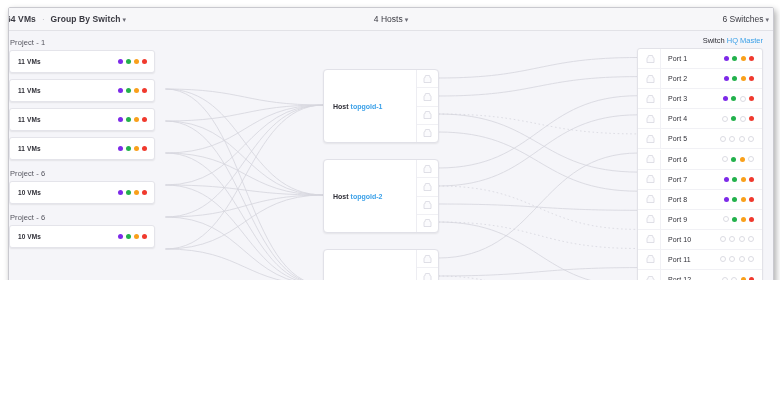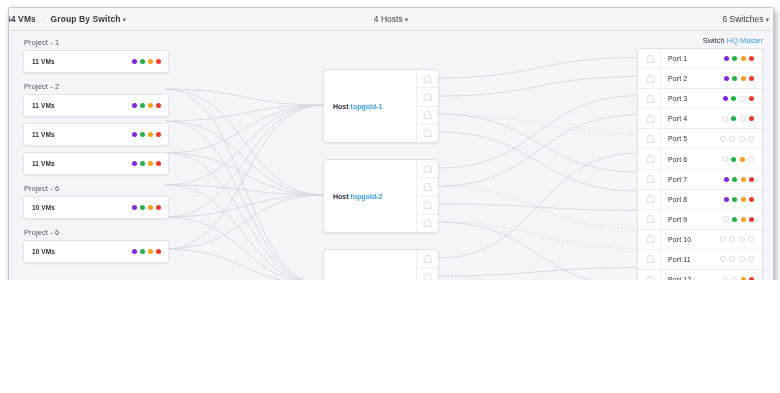--- a/index.html
+++ b/index.html
@@ -73,21 +73,21 @@
   svg.links {
     position: absolute;
     left: 0; top: 0;
     width: 100%; height: 100%;
     pointer-events: none;
   }
 
   
   .projects {
     position: absolute;
-    left: 14px;
+    left: 0;
     top: 4px;
     width: 146px;
   }
   .proj-group { margin-bottom: 6px; }
   .proj-title {
     font-size: 7.5px;
     color: #54545e;
     padding: 3px 1px 3px 1px;
     letter-spacing: .1px;
   }
@@ -294,21 +294,20 @@
               <span class="proj-vms">11 VMs</span>
               <div class="dots">
                 <span class="dot" style="background: rgb(125, 42, 232);"></span>
                 <span class="dot" style="background: rgb(35, 177, 76);"></span>
                 <span class="dot" style="background: rgb(249, 160, 27);"></span>
                 <span class="dot" style="background: rgb(240, 58, 46);"></span>
               </div>
             </div>
           </div>
           <div class="proj-group">
-            <div class="proj-title">Project - 2</div>
             <div class="proj-card">
               <span class="proj-vms">11 VMs</span>
               <div class="dots">
                 <span class="dot" style="background: rgb(125, 42, 232);"></span>
                 <span class="dot" style="background: rgb(35, 177, 76);"></span>
                 <span class="dot" style="background: rgb(249, 160, 27);"></span>
                 <span class="dot" style="background: rgb(240, 58, 46);"></span>
               </div>
             </div>
           </div>

